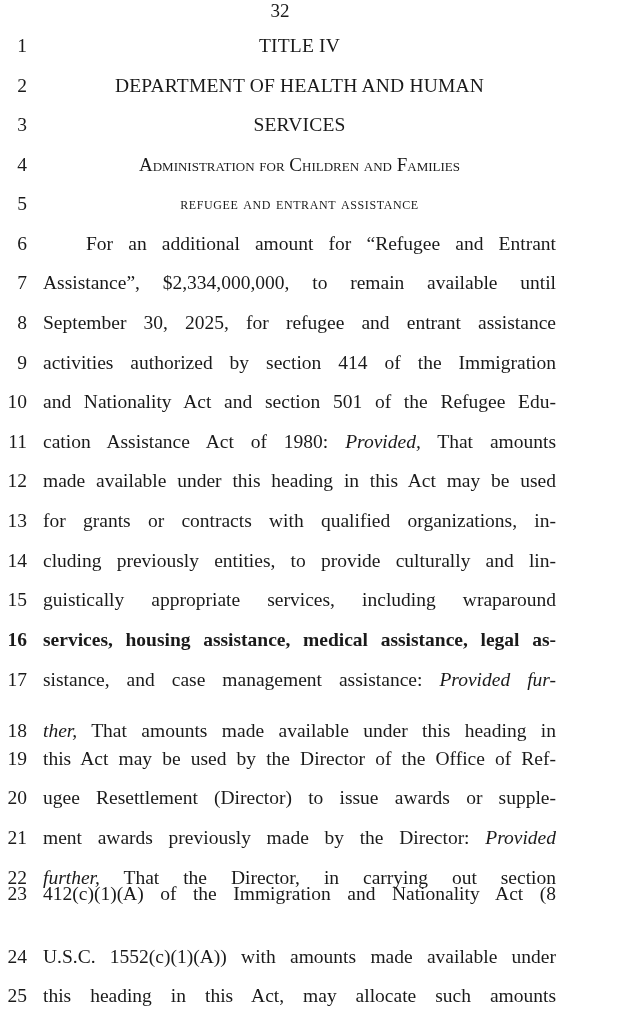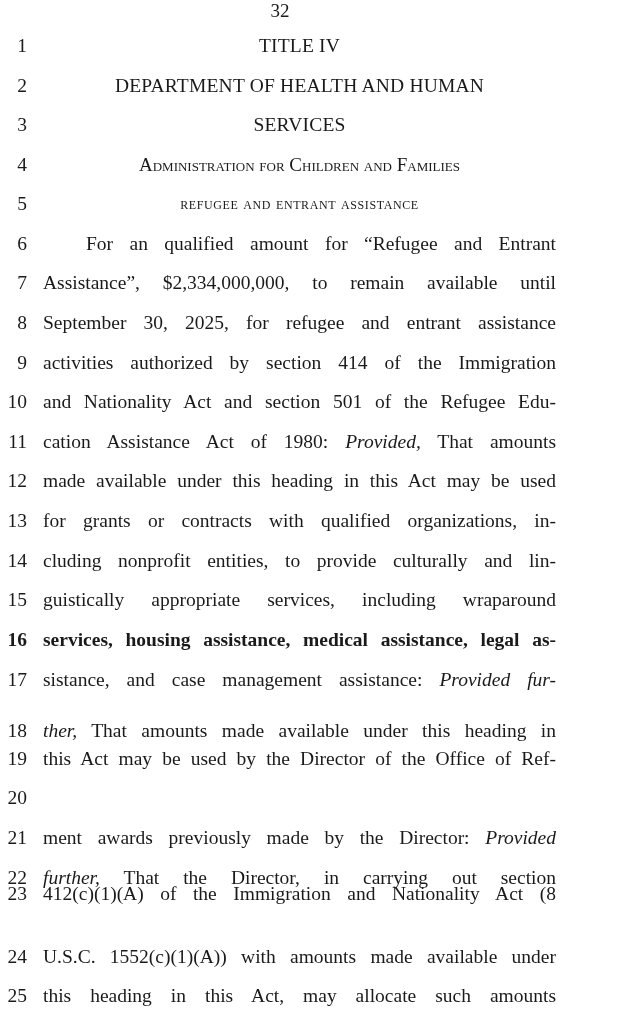--- a/index.html
+++ b/index.html
@@ -103,21 +103,21 @@
     <span class="txt center smallcaps">Administration for Children and Families</span>
   </div>
 
   <div class="line" style="top:189px;">
     <span class="ln">5</span>
     <span class="txt center allsmallcaps">REFUGEE AND ENTRANT ASSISTANCE</span>
   </div>
 
   <div class="line" style="top:229px;">
     <span class="ln">6</span>
-    <span class="txt indent">For an qualified amount for “Refugee and Entrant</span>
+    <span class="txt indent">For an additional amount for “Refugee and Entrant</span>
   </div>
 
   <div class="line" style="top:268px;">
     <span class="ln">7</span>
     <span class="txt">Assistance”, $2,334,000,000, to remain available until</span>
   </div>
 
   <div class="line" style="top:308px;">
     <span class="ln">8</span>
     <span class="txt">September 30, 2025, for refugee and entrant assistance</span>
@@ -143,21 +143,21 @@
     <span class="txt">made available under this heading in this Act may be used</span>
   </div>
 
   <div class="line" style="top:506px;">
     <span class="ln">13</span>
     <span class="txt">for grants or contracts with qualified organizations, in-</span>
   </div>
 
   <div class="line" style="top:546px;">
     <span class="ln">14</span>
-    <span class="txt">cluding nonprofit entities, to provide culturally and lin-</span>
+    <span class="txt">cluding previously entities, to provide culturally and lin-</span>
   </div>
 
   <div class="line" style="top:585px;">
     <span class="ln">15</span>
     <span class="txt">guistically appropriate services, including wraparound</span>
   </div>
 
   <div class="line" style="top:625px;font-weight:bold;">
     <span class="ln">16</span>
     <span class="txt">services, housing assistance, medical assistance, legal as-</span>
@@ -173,20 +173,21 @@
     <span class="txt"><span></span><em>ther,</em><span> That amounts made available under this heading in</span></span>
   </div>
 
   <div class="line" style="top:744px;">
     <span class="ln">19</span>
     <span class="txt">this Act may be used by the Director of the Office of Ref-</span>
   </div>
 
   <div class="line" style="top:783px;">
     <span class="ln">20</span>
+    <span class="txt">ugee Resettlement (Director) to issue awards or supple-</span>
   </div>
 
   <div class="line" style="top:823px;">
     <span class="ln">21</span>
     <span class="txt"><span>ment awards previously made by the Director: </span><em>Provided</em><span></span></span>
   </div>
 
   <div class="line" style="top:863px;">
     <span class="ln">22</span>
     <span class="txt"><span></span><em>further,</em><span> That the Director, in carrying out section</span></span>

